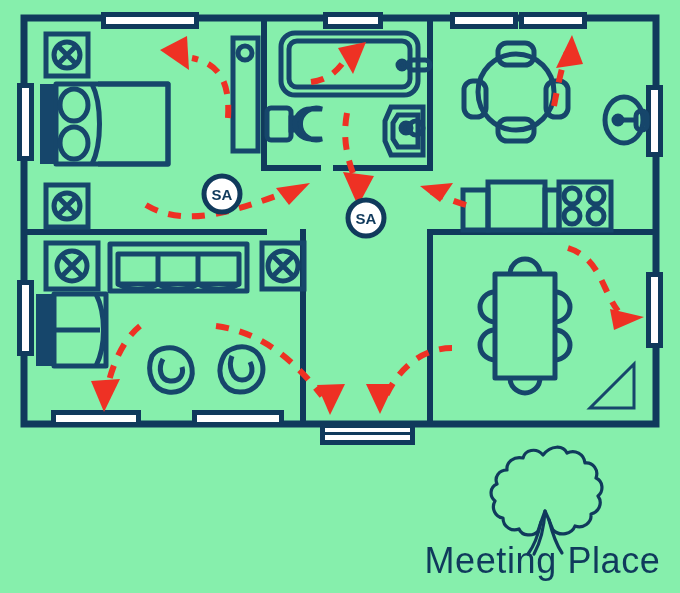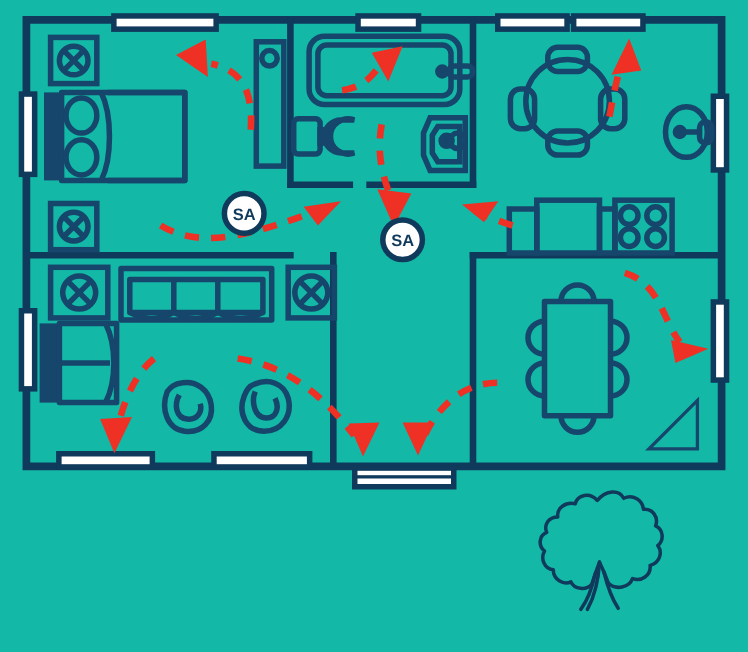--- a/index.html
+++ b/index.html
@@ -1,18 +1,18 @@
 <!DOCTYPE html>
 <html><head>
 <meta charset="utf-8">
 <style>
   html,body{margin:0;padding:0;background:#ffffff;}
   body{width:680px;height:593px;overflow:hidden;
        font-family:"Liberation Sans","DejaVu Sans",sans-serif;}
-  #stage{position:relative;width:680px;height:593px;background:#14b8a6;}
+  #stage{position:relative;width:680px;height:593px;background:#86efac;}
   svg#plan{position:absolute;left:0;top:0;width:680px;height:593px;display:block;}
   .brand-text{
     position:absolute;
     left:415px; top:540px;
     width:255px;
     text-align:center;
     font-family:"Liberation Sans","DejaVu Sans",sans-serif;
     font-size:36px;
     font-weight:400;
     letter-spacing:0.6px;
@@ -307,14 +307,15 @@
                C 599 470 593 462 585 463
                C 584 454 575 449 567 453
                C 563 445 551 445 543 455 Z"></path>
       <path d="M 541 522 C 538 536 534 546 528 554"></path>
       <path d="M 549 520 C 552 532 556 544 562 553"></path>
       <path d="M 545 511 C 544 529 540 543 534 554"></path>
     </g>
 
   </svg>
 
+  <div class="brand-text">Meeting Place</div>
 
 </div>
 
 </body></html>

